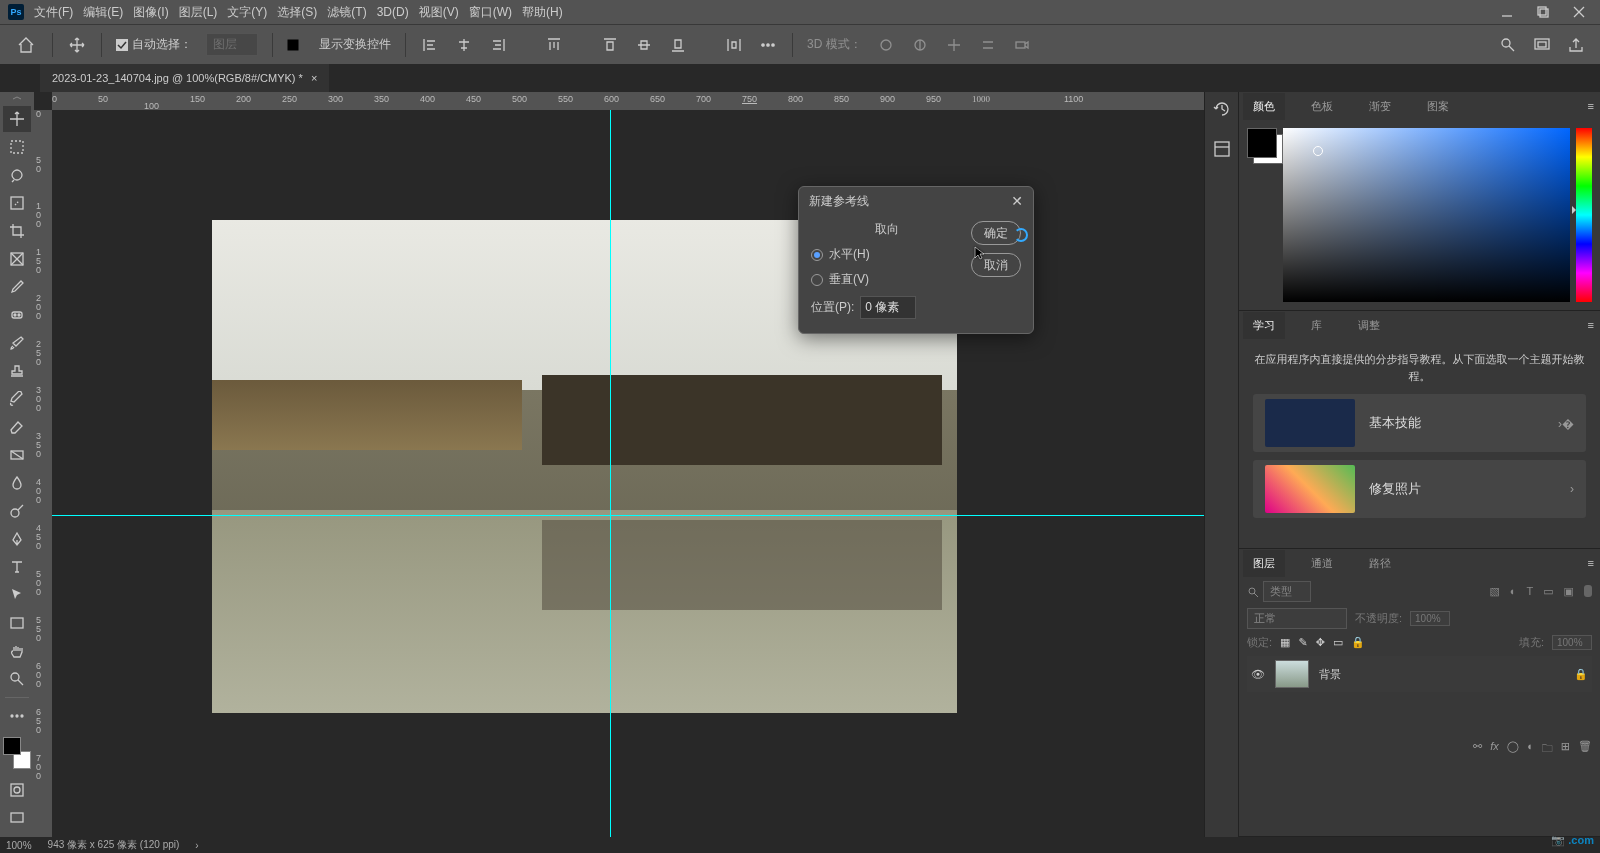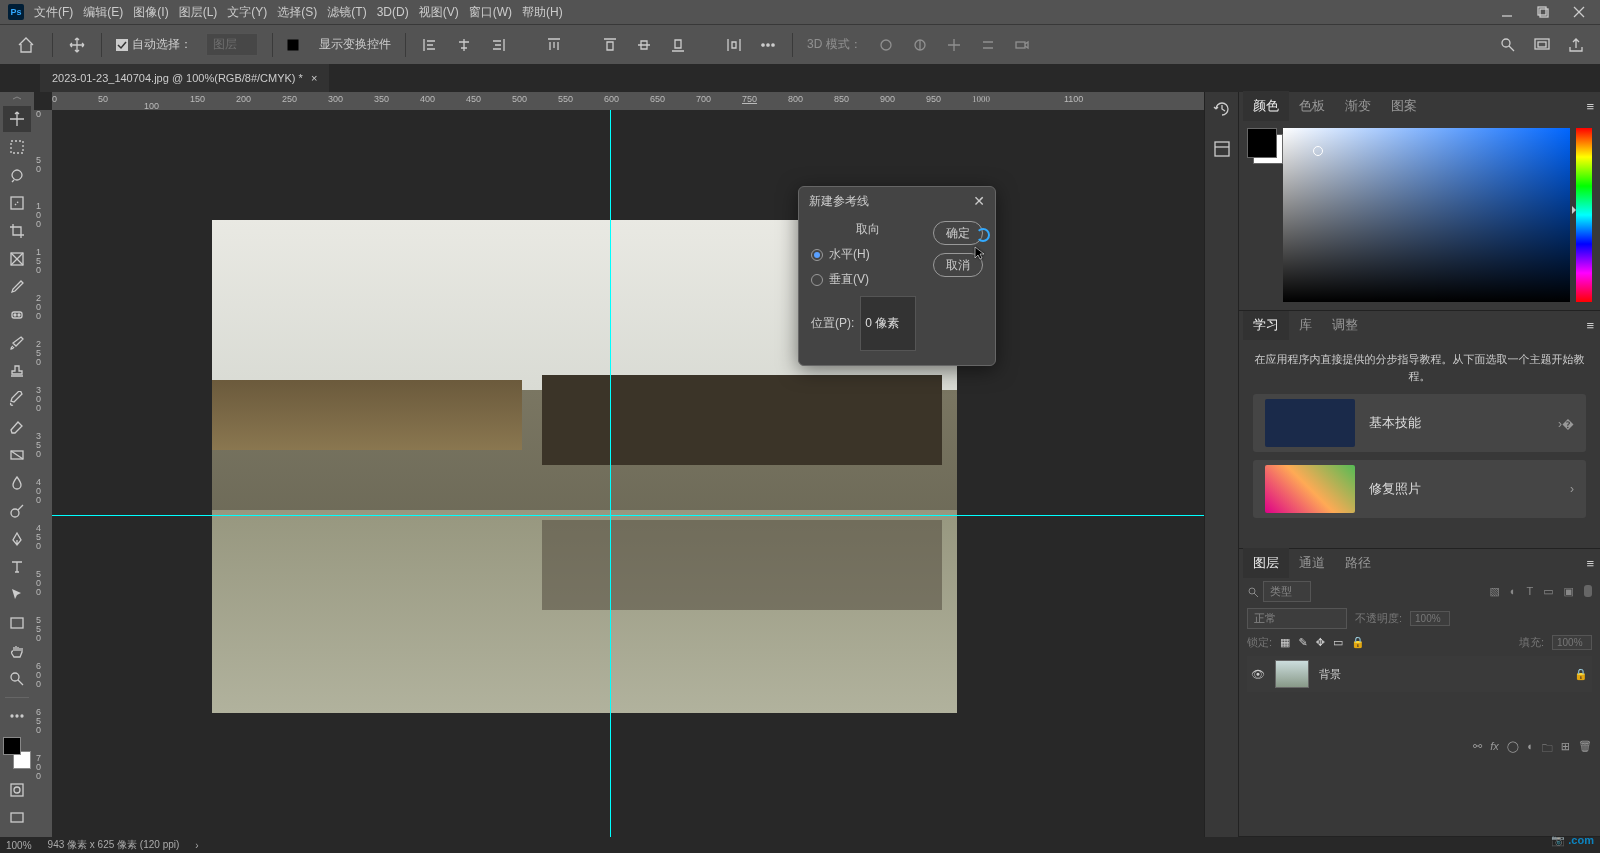--- a/index.html
+++ b/index.html
@@ -51,21 +51,21 @@
 .guide-v { position: absolute; top:0; bottom:0; width:1px; background:#00ffff; left: 558px; }
 .guide-h { position: absolute; left:0; right:0; height:1px; background:#00ffff; top: 405px; }
 
 
 .panelstrip { width: 34px; background: #383838; border-left: 1px solid #222; display:flex; flex-direction:column; align-items:center; padding-top:6px; gap:18px; }
 .panelstrip .ico { width:22px; height:22px; display:flex;align-items:center;justify-content:center; }
 
 
 .rightcol { width: 362px; background: #383838; display: flex; flex-direction: column; border-left:1px solid #222; }
 .panel { border-bottom: 1px solid #222; }
-.ptabs { height: 28px; display: flex; align-items: center; gap: 0; padding-left: 4px; font-size: 13px; }
+.ptabs { height: 28px; display: flex; align-items: center; gap: 16px; padding-left: 4px; font-size: 11px; }
 .ptab { padding: 6px 10px; color: #999; cursor:pointer; }
 .ptab.active { color: #eee; background: #323232; }
 .ptabs .pmenu { margin-left: auto; margin-right: 6px; }
 .colorpanel .body { height: 190px; display:flex; padding: 8px; gap:6px; }
 .colorpanel .swatchmini { width: 30px; height: 30px; border:1px solid #666; }
 .satfield { flex:1; background: linear-gradient(to bottom, rgba(0,0,0,0) 0%, #000 100%), linear-gradient(to right, #fff 0%, #0066ff 100%); position:relative; }
 .satfield .ring { position:absolute; left: 30px; top: 18px; width:10px; height:10px; border:1px solid #fff; border-radius:50%; }
 .hue { width: 16px; background: linear-gradient(#ff0000,#ffff00,#00ff00,#00ffff,#0000ff,#ff00ff,#ff0000); position:relative; }
 .hue .tri { position:absolute; top: 78px; left:-4px; width:0;height:0;border-top:4px solid transparent;border-bottom:4px solid transparent;border-left:4px solid #ccc; }
 
@@ -91,31 +91,31 @@
 .layerpanel .lthumb { width:34px; height:28px; background: linear-gradient(#cdd,#898); border:1px solid #666; }
 .layerpanel .lock { margin-left:auto; color:#888; }
 .layerpanel .icorow { display:flex; gap:10px; color:#888; font-size:11px; }
 .layerpanel .bottombar { display:flex; gap:8px; justify-content:flex-end; margin-top:48px; color:#999; }
 
 
 .statusbar { position:absolute; bottom:0; left:0; right:0; height:16px; background:#282828; color:#aaa; font-size:10px; display:flex; align-items:center; padding: 0 6px; gap: 16px; }
 .logo-corner { position:fixed; bottom:6px; right:6px; color:#0af; font-weight:bold; font-size:11px; opacity:0.7; }
 
 
-.dialog { position:absolute; left: 798px; top: 186px; width: 198px; background:#444; border:1px solid #666; border-radius:6px; box-shadow:0 4px 20px rgba(0,0,0,.5); z-index:100; }
+.dialog { position:absolute; left: 798px; top: 186px; width: 236px; background:#444; border:1px solid #666; border-radius:6px; box-shadow:0 4px 20px rgba(0,0,0,.5); z-index:100; }
 .dialog .dtitle { height:28px; display:flex; align-items:center; padding: 0 10px; font-size:12px; }
 .dialog .dtitle .dclose { margin-left:auto; cursor:pointer; font-size:14px; }
 .dialog .dbody { padding: 6px 12px 14px; display:flex; gap:8px; }
 .dialog .dleft { flex:1; }
 .dialog .dgroup-label { text-align:center; font-size:12px; margin-bottom:6px; }
 .dialog .radio { display:flex; align-items:center; gap:6px; margin: 8px 0; font-size:12px; }
 .dialog .radio .r { width:12px; height:12px; border-radius:50%; border:1px solid #999; display:flex;align-items:center;justify-content:center; }
 .dialog .radio.sel .r::after { content:''; width:6px; height:6px; border-radius:50%; background:#59a0ff; }
 .dialog .posrow { display:flex; align-items:center; gap:6px; font-size:12px; margin-top:8px; }
-.dialog .posrow .inp { background:#333; border:1px solid #555; padding:18px 4px; color:#ddd; width:56px; }
+.dialog .posrow .inp { background:#333; border:1px solid #555; padding:2px 4px; color:#ddd; width:56px; }
 .dialog .dbtns { display:flex; flex-direction:column; gap:8px; }
 .dialog .dbtn { width:50px; height:24px; border-radius:12px; border:1px solid #999; display:flex;align-items:center;justify-content:center; font-size:12px; cursor:pointer; }
 .dialog .dbtn.ok { position:relative; }
 .dialog .dbtn.ok::after { content:''; position:absolute; right:-8px; top:6px; width:10px; height:10px; border:2px solid #3af; border-radius:50%; border-left-color:transparent; }
 .cursor-arrow { position:absolute; left:974px; top:246px; width:12px;height:14px; z-index:101; }
 .cursor-arrow svg { filter: drop-shadow(0 0 1px #000); }
 
 
 .ico svg, .iconbtn svg, .tool svg, .winbtn svg { stroke:#ccc; fill:none; stroke-width:1.3; }
 </style>

